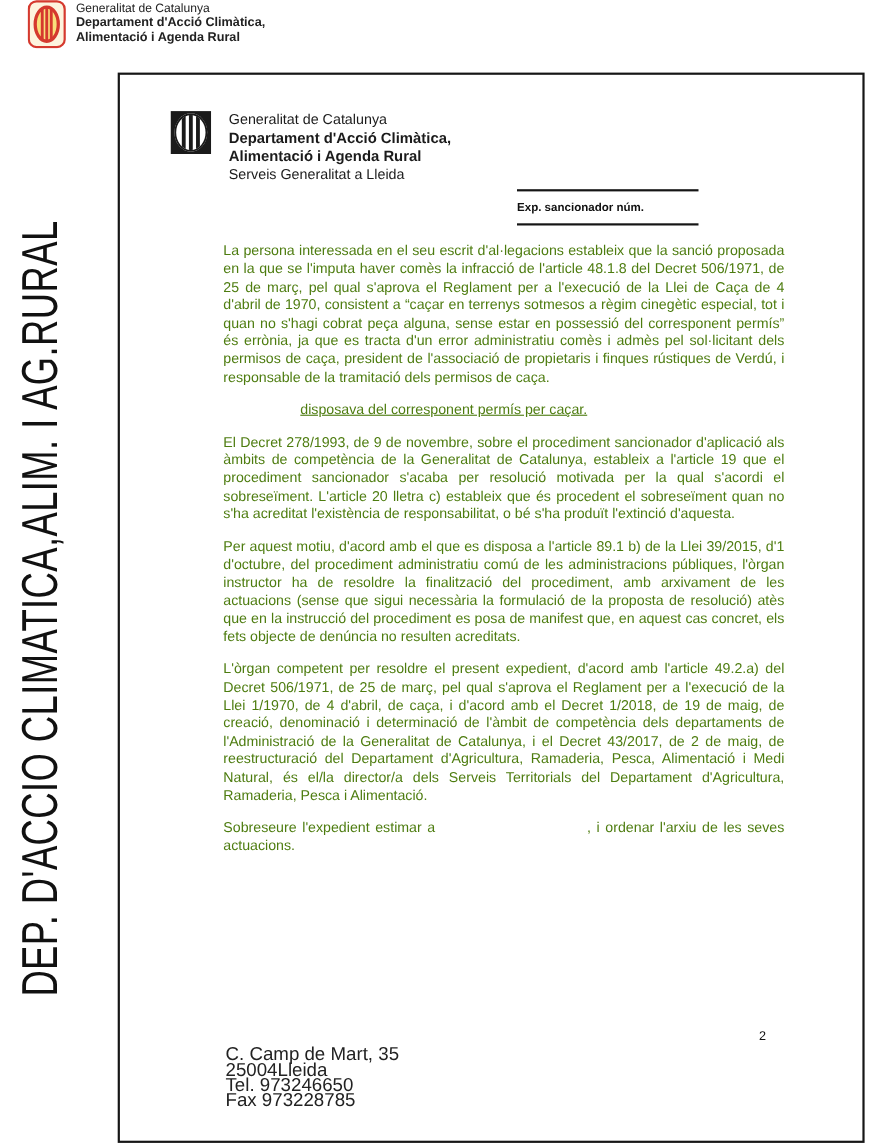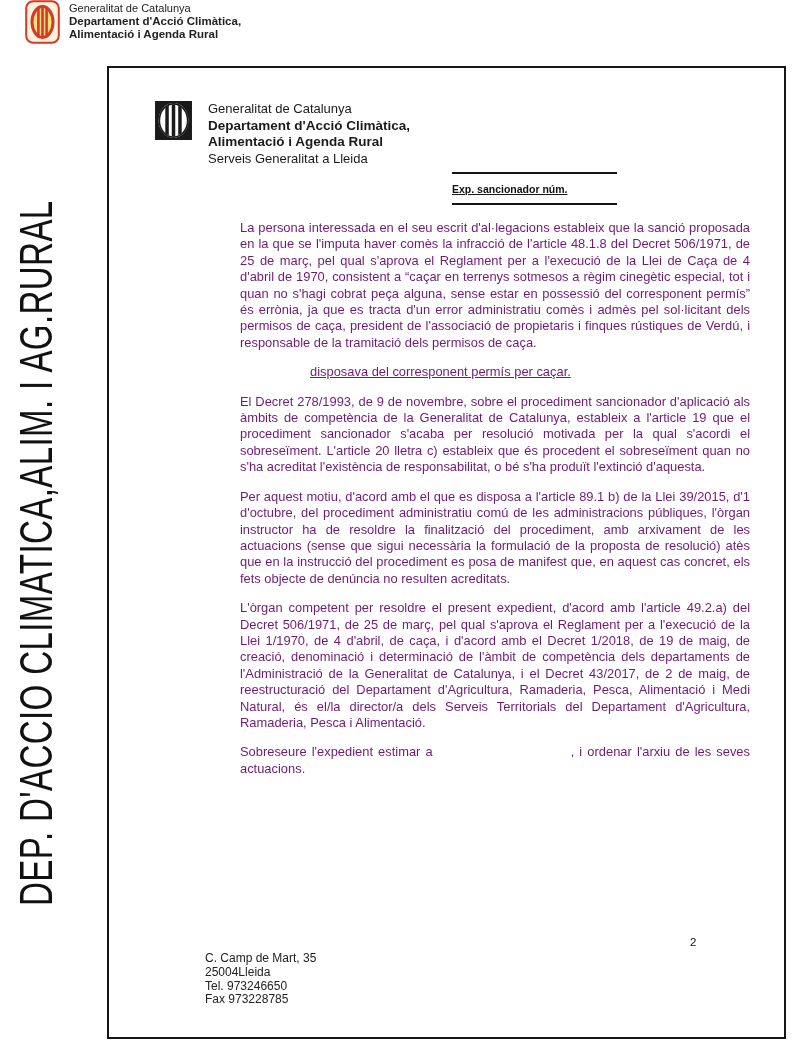--- a/index.html
+++ b/index.html
@@ -34,38 +34,38 @@
     position: absolute; left: 107px; top: 66px;
     width: 675px; height: 969px;
     border: 2px solid #161616; background: #fff;
   }
 
   .page-header { position: absolute; left: 46px; top: 33px; display: flex; gap: 16px; }
   .page-header .logo-bw { width: 37px; height: 39px; flex: 0 0 auto; }
   .page-header-text { font-size: 13px; line-height: 16.5px; color: #1b1b1b; }
   .page-header-text .dept { font-weight: bold; font-size: 13.5px; }
 
-  .exp-block { position: absolute; left: 343px; top: 104px; width: 165px; text-decoration: underline; }
+  .exp-block { position: absolute; left: 361px; top: 104px; width: 165px; }
   .exp-rule { border: 0; border-top: 2px solid #151515; margin: 0; }
   .exp-label { font-size: 10.5px; font-weight: bold; margin: 9px 0 8px 0; color: #111; }
 
   .body-text {
     position: absolute; left: 94px; top: 152px; width: 510px;
     font-size: 12.9px; line-height: 16.4px;
-    text-align: justify; color: #701a75; margin-left: 37px;
+    text-align: justify; color: #4d7c0f;
   }
   .body-text p { margin: 0 0 13px 0; }
   .heading-underlined { text-decoration: underline; margin: 0 0 14px 0; }
   .heading-bold { font-weight: bold; margin: 0 0 14px 0; }
   .indent-line { display: block; padding-left: 70px; text-decoration: underline; }
   .redacted-gap { display: inline-block; width: 138px; height: 1px; }
 
   .page-footer {
     position: absolute; left: 96px; top: 884px;
-    font-size: 12px; line-height: 13.8px; color: #222;
+    font-size: 17px; line-height: 13.8px; color: #222;
   }
   .page-number { position: absolute; left: 581px; top: 868px; font-size: 11.5px; color: #111; }
 </style>
 </head>
 <body>
 
 <div class="canvas">
 
   <div class="letterhead">
     <span class="logo">

